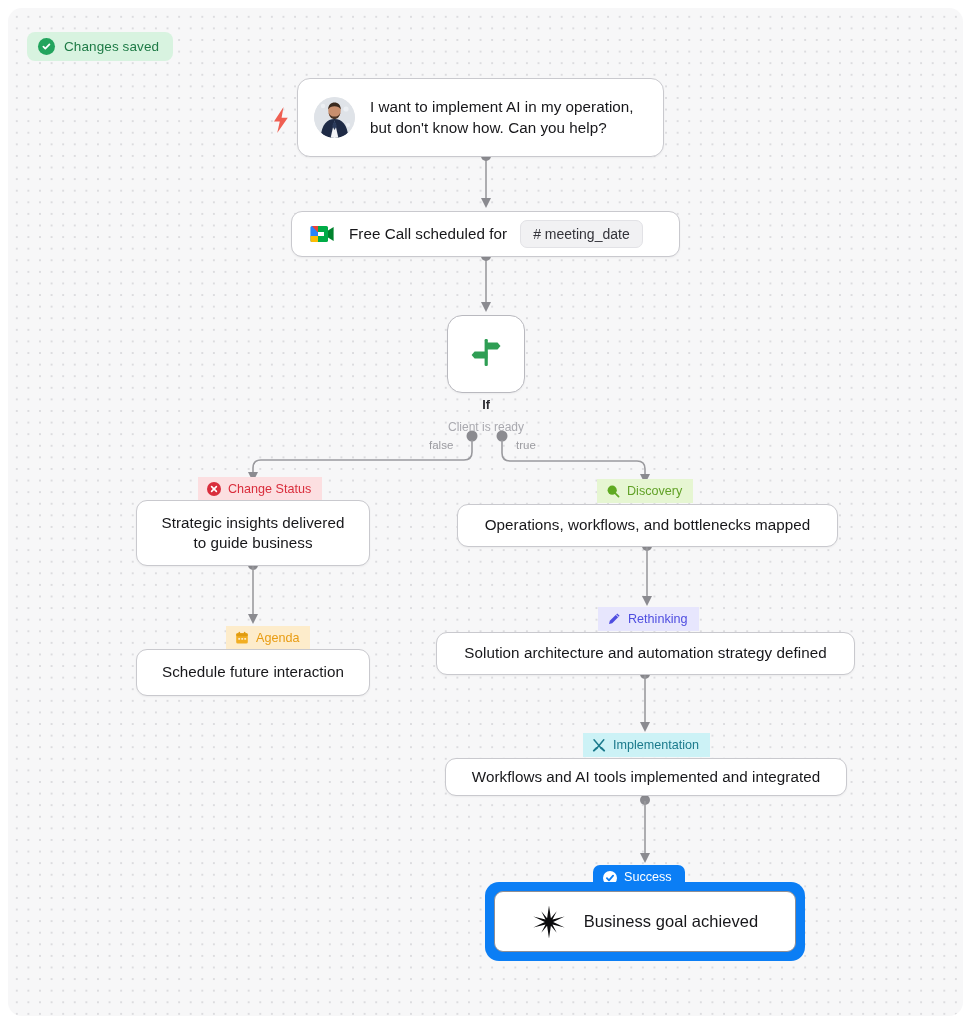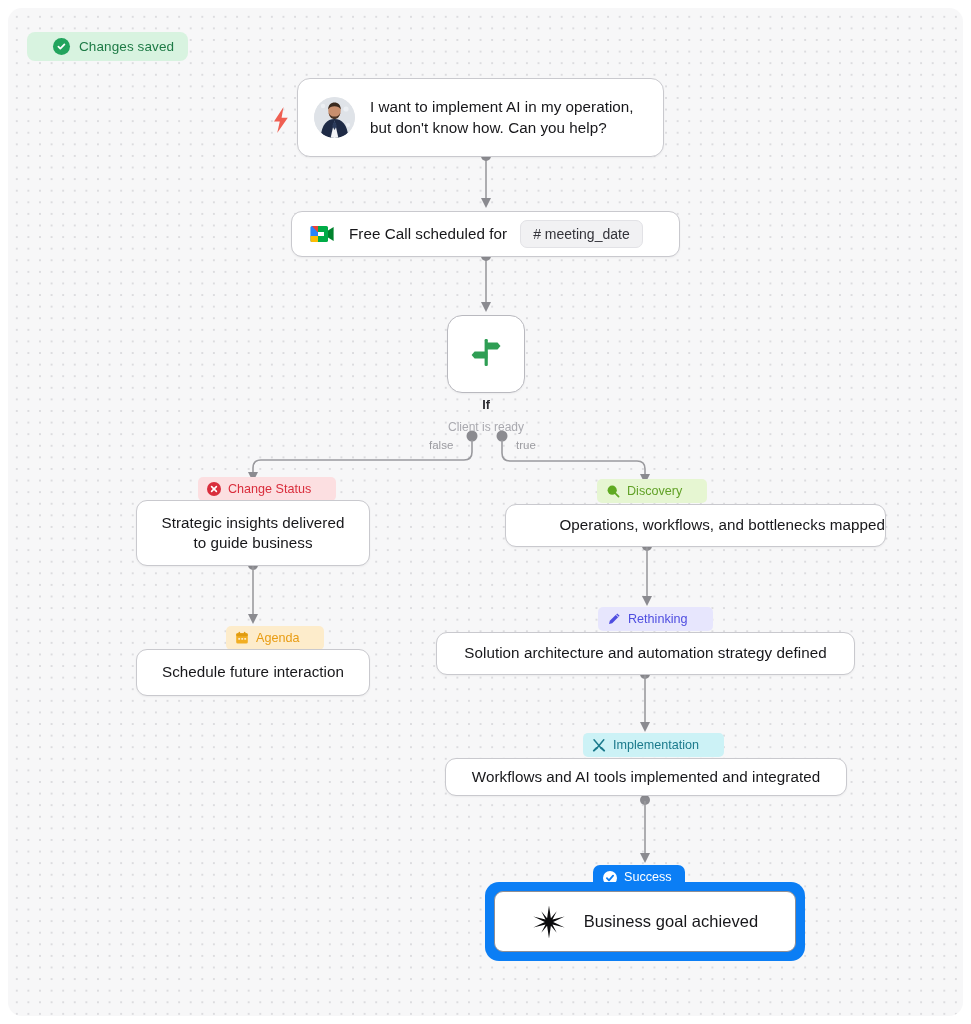--- a/index.html
+++ b/index.html
@@ -34,21 +34,21 @@
 
   
   #saved-toast {
     left: 19px;
     top: 24px;
     display: flex;
     align-items: center;
     gap: 9px;
     background: #d8f3e0;
     border-radius: 8px;
-    padding: 8px 14px 8px 26px;
+    padding: 8px 14px 8px 11px;
     box-sizing: border-box;
     height: 29px;
   }
   #saved-toast .label {
     color: #1d7a45;
     font-size: 13.5px;
     font-weight: 500;
     letter-spacing: .1px;
   }
   .check-circle-green {
@@ -156,21 +156,21 @@
   }
   .if-sub {
     font-size: 12px;
     color: #a9a9af;
     margin-top: 8px;
   }
 
   
   #node-strategic { left: 128px; top: 492px; width: 234px; height: 66px; justify-content: center; text-align: center; }
   #node-schedule  { left: 128px; top: 641px; width: 234px; height: 47px; justify-content: center; text-align: center; }
-  #node-discovery { left: 449px; top: 496px; width: 381px; height: 43px; justify-content: flex-end; margin-left: 48px; }
+  #node-discovery { left: 449px; top: 496px; width: 381px; height: 43px; justify-content: center; }
   #node-solution  { left: 428px; top: 624px; width: 419px; height: 43px; justify-content: center; }
   #node-workflows { left: 437px; top: 750px; width: 402px; height: 38px; justify-content: center; }
 
   
   #node-success-wrap {
     left: 477px; top: 874px;
     width: 320px; height: 79px;
     background: #0b7ef5;
     border-radius: 14px;
     padding: 9px;
@@ -188,22 +188,22 @@
     gap: 18px;
   }
   #node-success-inner .node-text { font-size: 16.5px; }
 
   
   .badge {
     position: absolute;
     display: flex;
     align-items: center;
     gap: 7px;
-    border-radius: 5px;
-    padding: 4px 25px 4px 9px;
+    border-radius: 0;
+    padding: 4px 11px 4px 9px;
     font-size: 12.6px;
     font-weight: 500;
     box-sizing: border-box;
     height: 24px;
     white-space: nowrap;
   }
   #badge-change-status { left: 190px; top: 469px; background: #fcdfe1; color: #d92d3c; }
   #badge-discovery     { left: 589px; top: 471px; background: #e6f6d2; color: #61a127; }
   #badge-agenda        { left: 218px; top: 618px; background: #fdeccb; color: #e89c12; }
   #badge-rethinking    { left: 590px; top: 599px; background: #e7e6fd; color: #4e4de0; }

